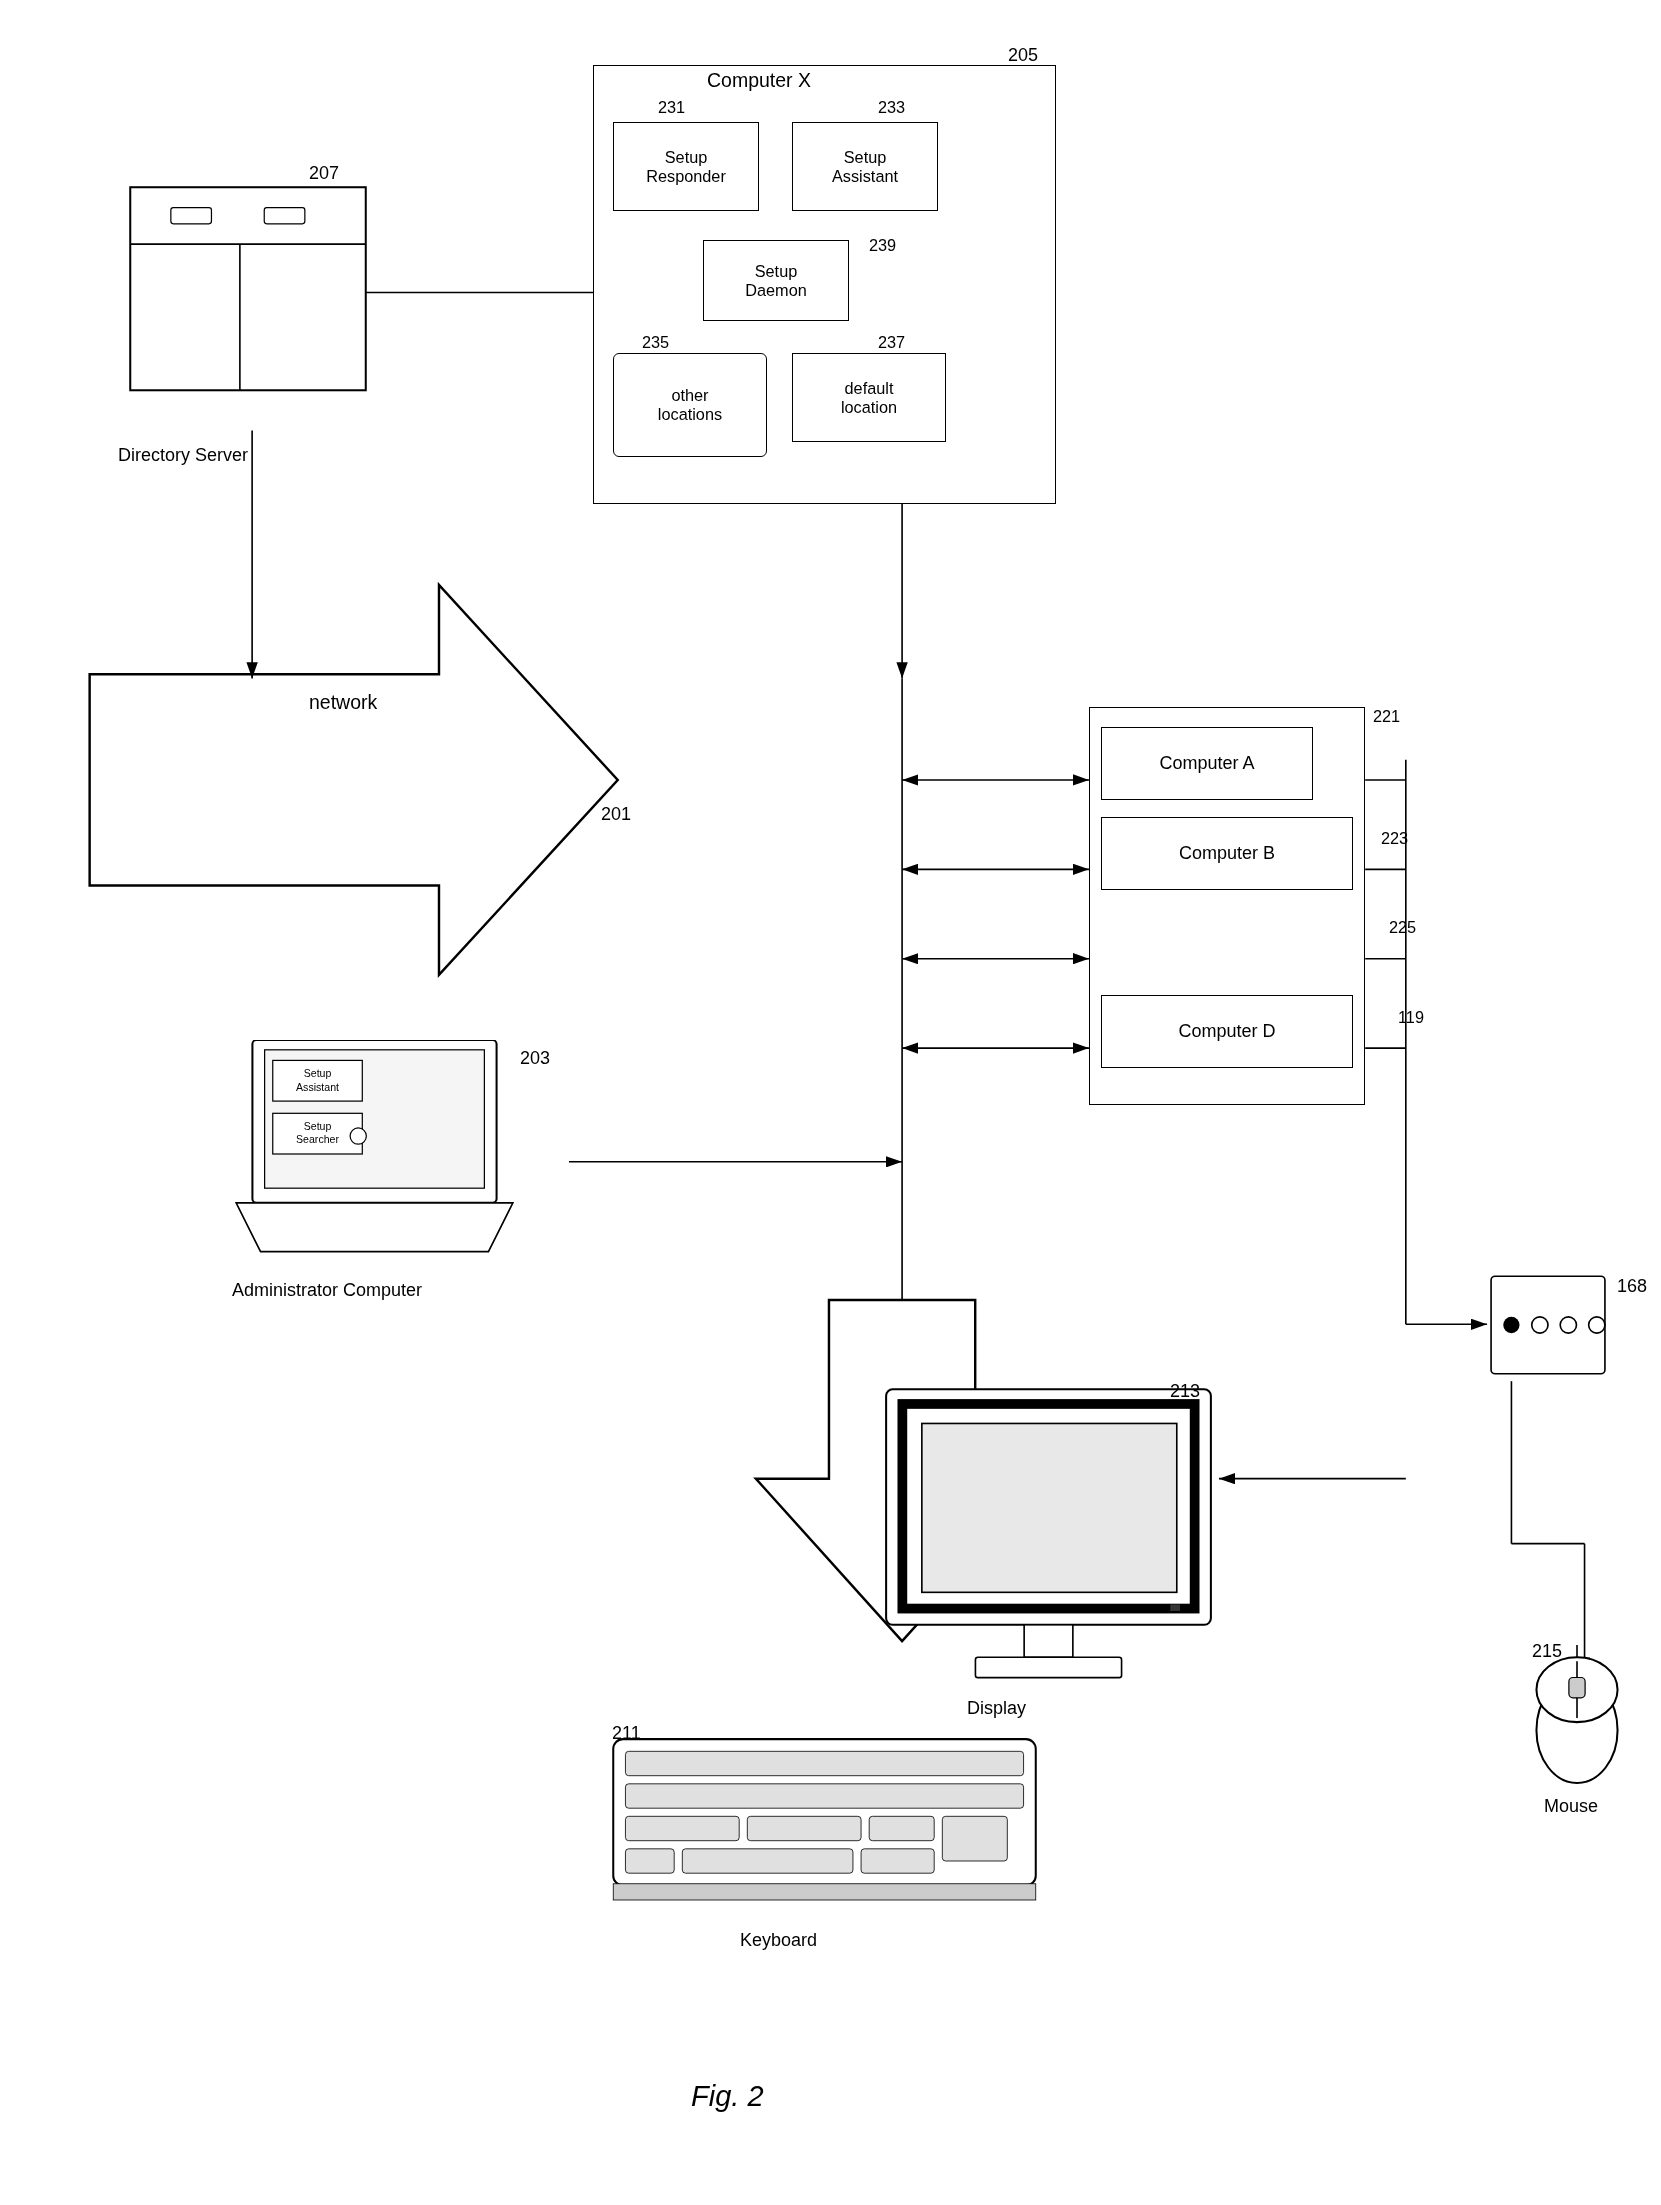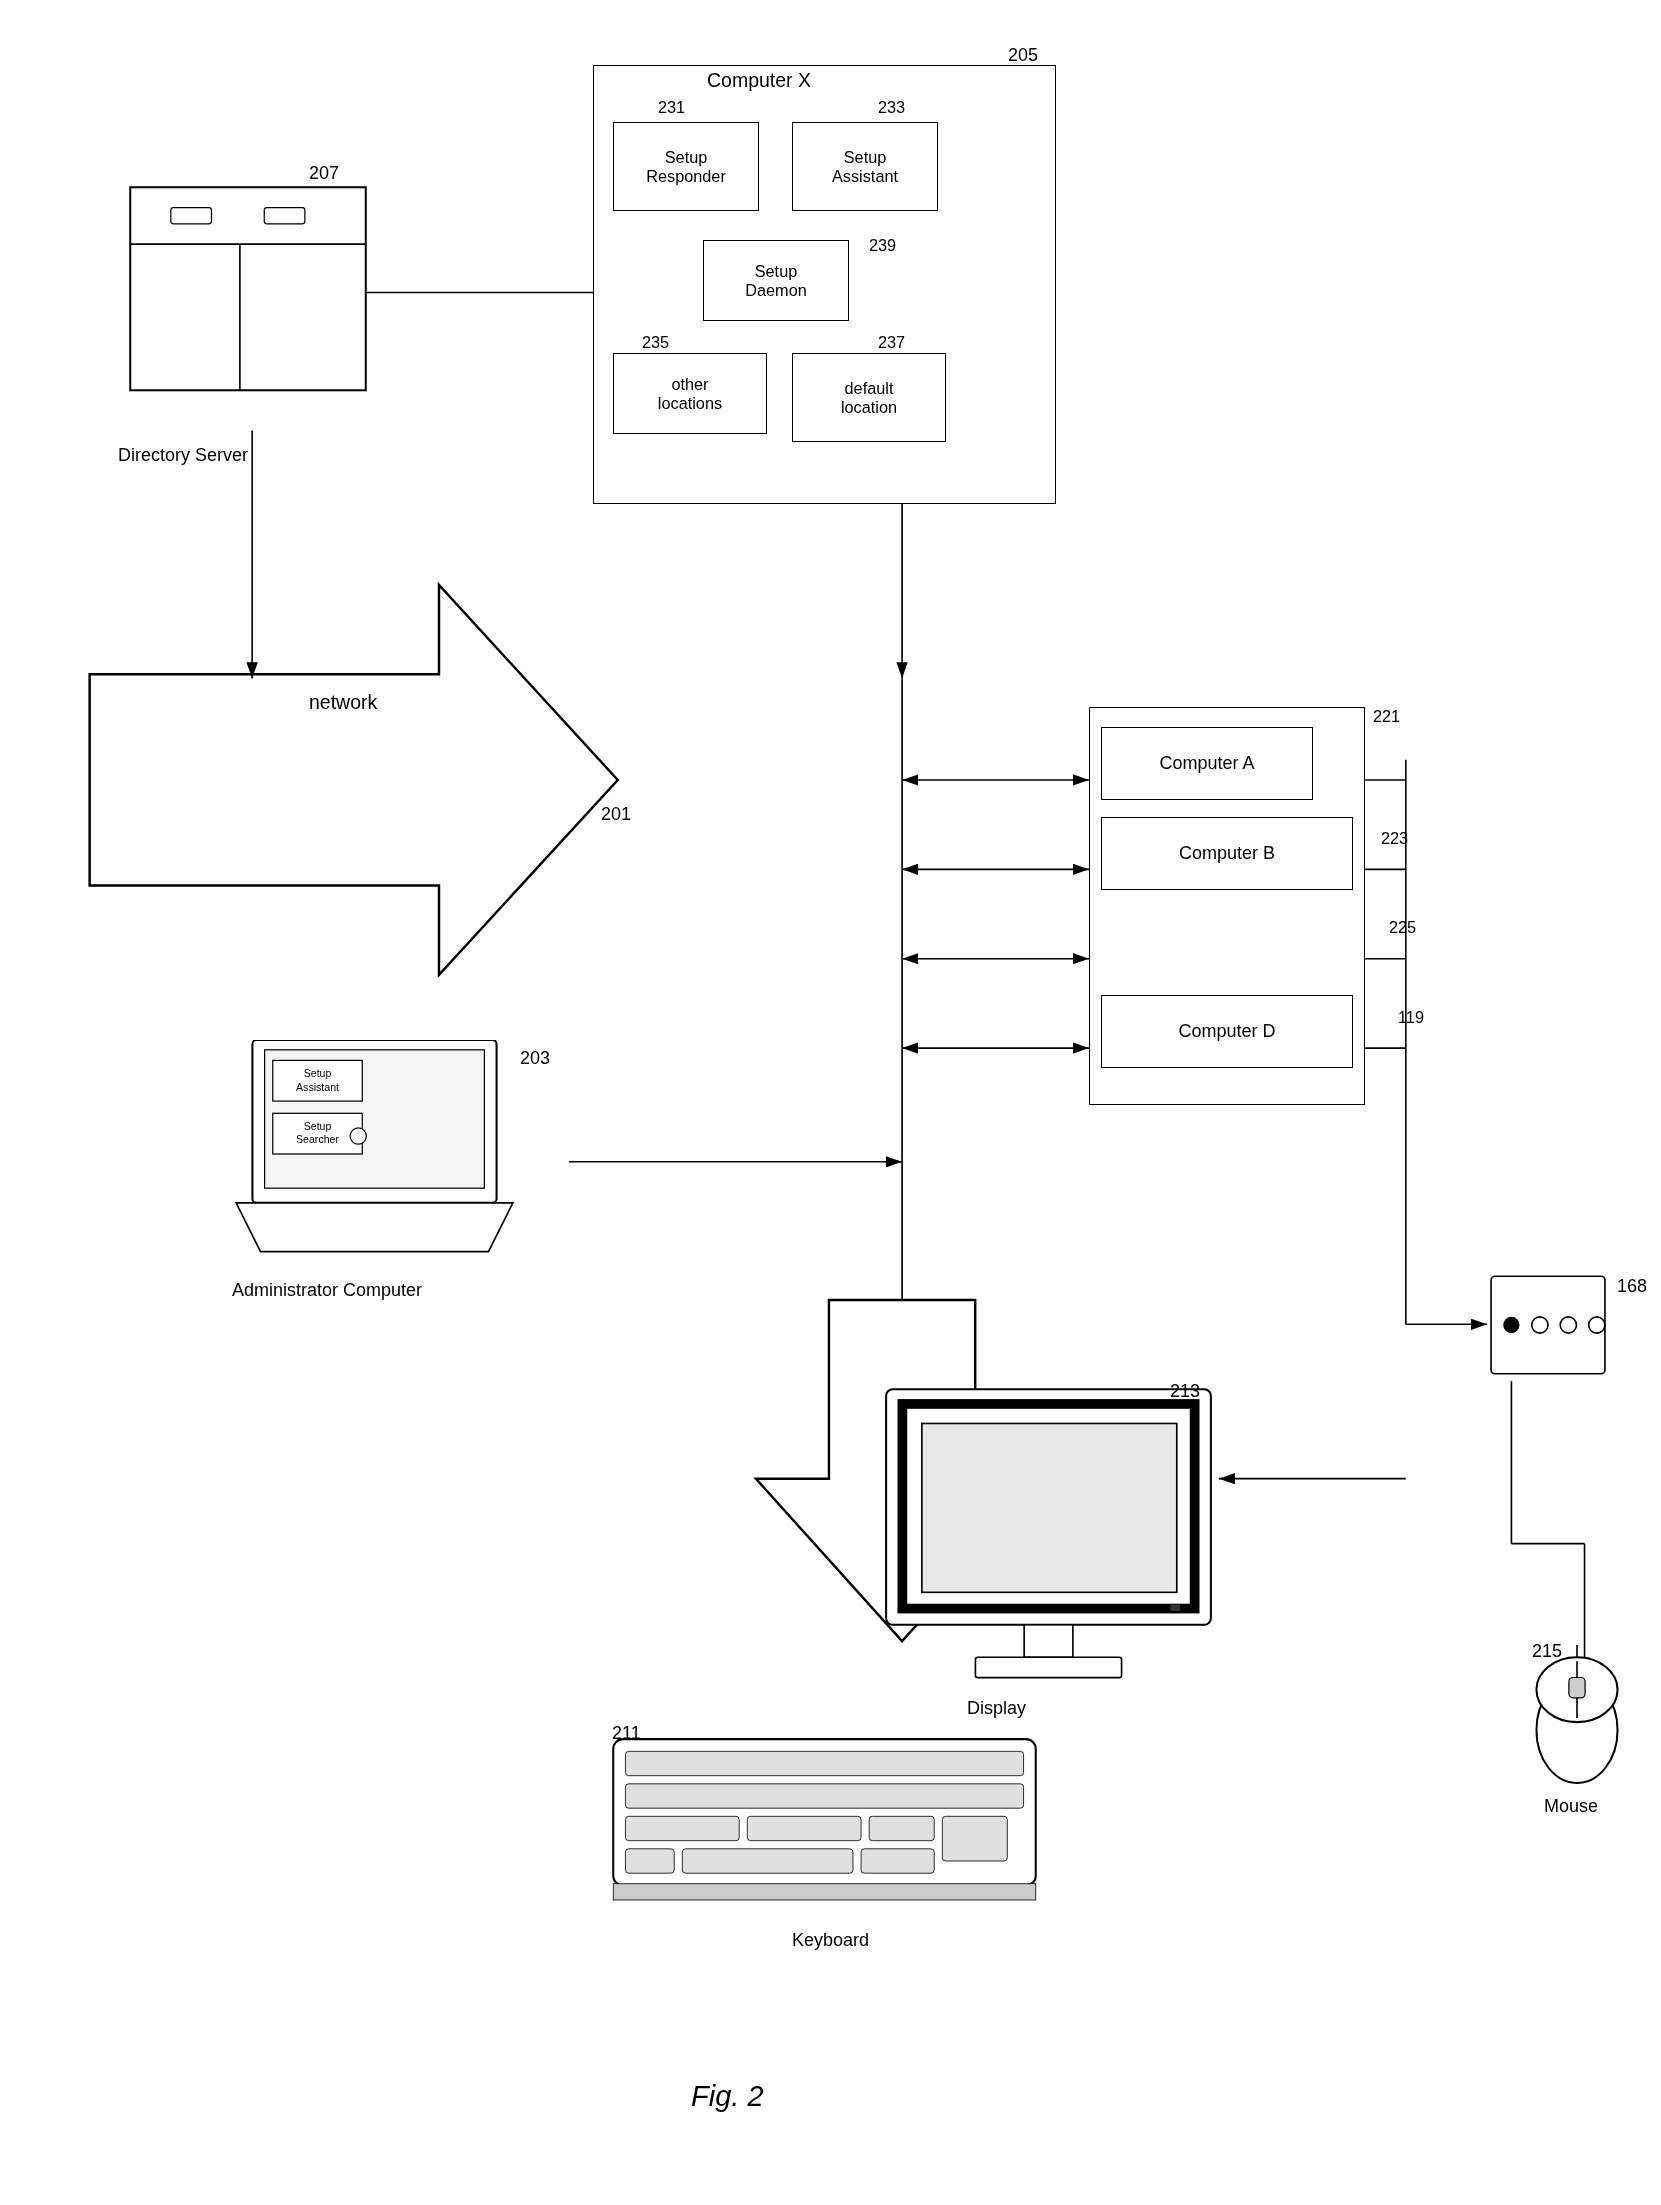--- a/index.html
+++ b/index.html
@@ -139,21 +139,21 @@
 
   <div class="box" style="left:613px; top:122px; width:146px; height:89px; font-size:16.3px;">Setup<br>Responder</div>
   <div class="label" style="left:658px; top:98px; font-size:16.3px;">231</div>
 
   <div class="box" style="left:792px; top:122px; width:146px; height:89px; font-size:16.3px;">Setup<br>Assistant</div>
   <div class="label" style="left:878px; top:98px; font-size:16.3px;">233</div>
 
   <div class="box" style="left:703px; top:240px; width:146px; height:81px; font-size:16.3px;">Setup<br>Daemon</div>
   <div class="label" style="left:869px; top:236px; font-size:16.3px;">239</div>
 
-  <div class="box" style="left:613px; top:353px; width:154px; height:81px; font-size:16.3px;">other<br>locations</div>
+  <div class="box" style="left:613px; top:353px; width:154px; height:104px; font-size:16.3px;border-radius:6px;">other<br>locations</div>
   <div class="label" style="left:642px; top:333px; font-size:16.3px;">235</div>
 
   <div class="box" style="left:792px; top:353px; width:154px; height:89px; font-size:16.3px;">default<br>location</div>
   <div class="label" style="left:878px; top:333px; font-size:16.3px;">237</div>
 
   <div style="position:absolute; left:114px; top:179px; width:268px; height:252px;">
     
     <svg width="268" height="252" viewBox="0 0 330 310">
 
       <rect x="20" y="10" width="290" height="250" fill="#fff" stroke="#000" stroke-width="2.5"></rect>
@@ -254,21 +254,21 @@
       <rect x="320" y="105" width="80" height="30" rx="4" fill="#e0e0e0" stroke="#000" stroke-width="1"></rect>
       <rect x="410" y="105" width="80" height="55" rx="4" fill="#e0e0e0" stroke="#000" stroke-width="1"></rect>
 
       <rect x="20" y="145" width="60" height="30" rx="4" fill="#e0e0e0" stroke="#000" stroke-width="1"></rect>
       <rect x="90" y="145" width="210" height="30" rx="4" fill="#e0e0e0" stroke="#000" stroke-width="1"></rect>
       <rect x="310" y="145" width="90" height="30" rx="4" fill="#e0e0e0" stroke="#000" stroke-width="1"></rect>
 
       <rect x="5" y="188" width="520" height="20" rx="0" fill="#ccc" stroke="#000" stroke-width="1"></rect>
     </svg>
   </div>
-  <div class="label" style="left:792px; top:1930px; font-size:18px;">Keyboard</div>
+  <div class="label" style="left:740px; top:1930px; font-size:18px;">Keyboard</div>
   <div class="label" style="left:612px; top:1723px; font-size:18px;">211</div>
 
   <div style="position:absolute; left:1528px; top:1641px; width:98px; height:146px;">
     <svg width="98" height="146" viewBox="0 0 120 180">
 
       <ellipse cx="60" cy="110" rx="50" ry="65" fill="#fff" stroke="#000" stroke-width="2.5"></ellipse>
 
       <ellipse cx="60" cy="60" rx="50" ry="40" fill="#fff" stroke="#000" stroke-width="2.5"></ellipse>
 
       <line x1="60" y1="25" x2="60" y2="95" stroke="#000" stroke-width="2"></line>

